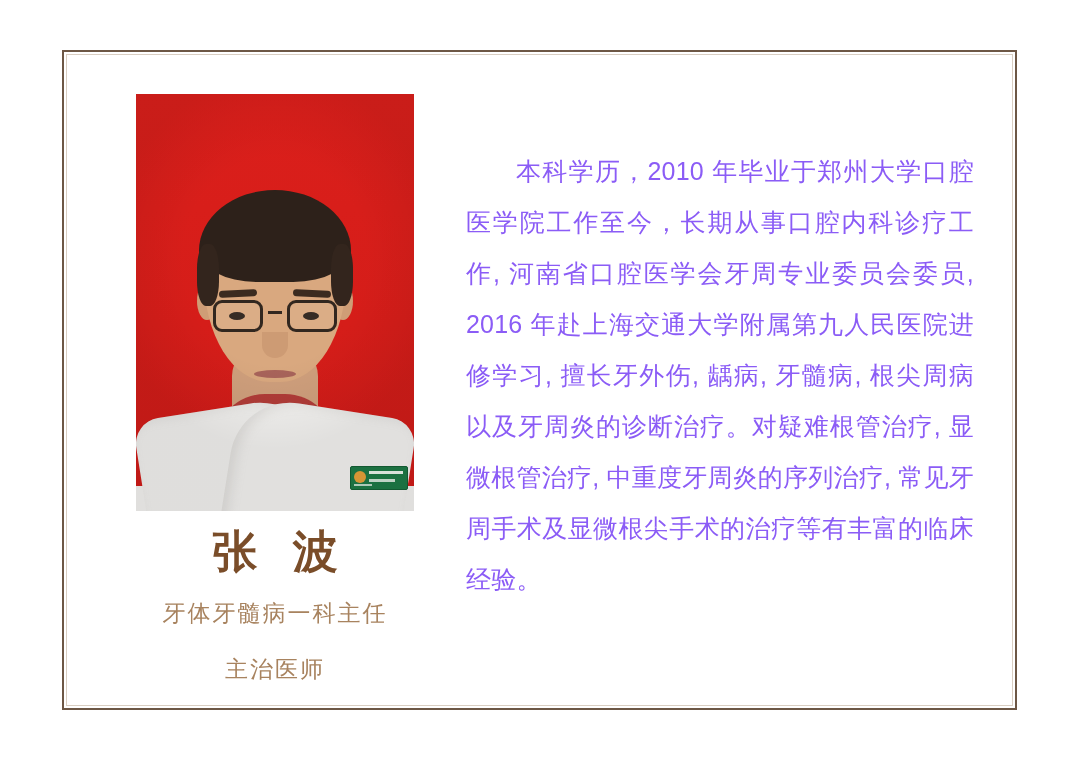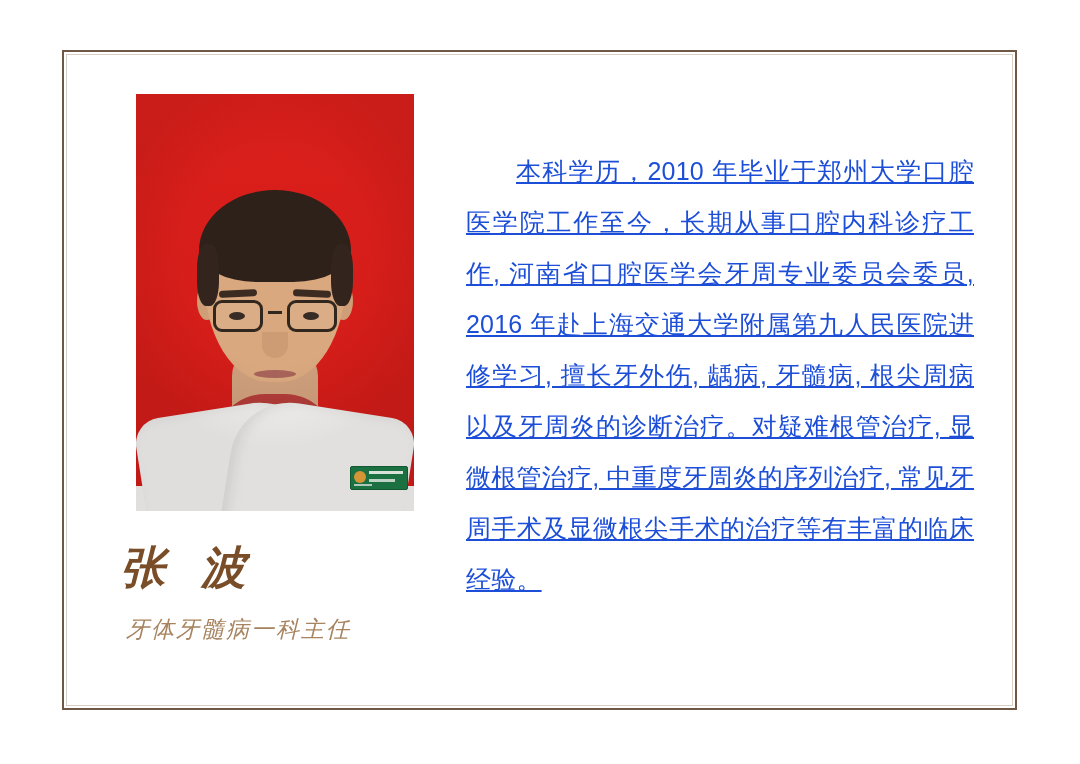--- a/index.html
+++ b/index.html
@@ -270,23 +270,23 @@
     position: absolute;
     inset: 0;
     background: radial-gradient(ellipse 60% 45% at 50% 40%, rgba(0,0,0,0) 55%, rgba(0,0,0,.08) 100%);
     pointer-events: none;
   }
 
   
   #caption {
     position: absolute;
     left: 110px;
-    top: 542px;
+    top: 526px;
     width: 330px;
-    font-style: italic;
+    text-align: center;
   }
   #doctor-name {
     font-family: "DejaVu Serif", "Liberation Serif", serif;
     font-size: 45px;
     font-weight: 700;
     color: #7a4d29;
     letter-spacing: 10px;
     line-height: 1.16;
     margin: 0 0 10px 0;
     text-indent: 10px;
@@ -305,26 +305,25 @@
     position: absolute;
     left: 466px;
     top: 146px;
     width: 508px;
   }
   #bio p {
     margin: 0;
     font-family: "Liberation Sans", sans-serif;
     font-size: 25px;
     line-height: 51px;
-    color: #1d4ed8;
+    color: #8b5cf6;
     text-align: justify;
     text-align-last: left;
     text-indent: 2em;
     letter-spacing: 0.2px;
-    text-decoration: underline;
   }
 </style>
 </head>
 <body>
 
 <div id="card">
 
   <div id="frame">
     <div id="frame-inner"></div>
   </div>
@@ -356,19 +355,20 @@
       <div class="b-line1"></div>
       <div class="b-line2"></div>
       <div class="b-line3"></div>
     </div>
     <div class="ph-shade"></div>
   </div>
 
   <div id="caption">
     <div id="doctor-name">张 波</div>
     <div class="caption-line">牙体牙髓病一科主任</div>
+    <div class="caption-line">主治医师</div>
   </div>
 
   <div id="bio">
     <p>本科学历，2010 年毕业于郑州大学口腔医学院工作至今，长期从事口腔内科诊疗工作, 河南省口腔医学会牙周专业委员会委员, 2016 年赴上海交通大学附属第九人民医院进修学习, 擅长牙外伤, 龋病, 牙髓病, 根尖周病以及牙周炎的诊断治疗。对疑难根管治疗, 显微根管治疗, 中重度牙周炎的序列治疗, 常见牙周手术及显微根尖手术的治疗等有丰富的临床经验。</p>
   </div>
 
 </div>
 
 </body></html>

